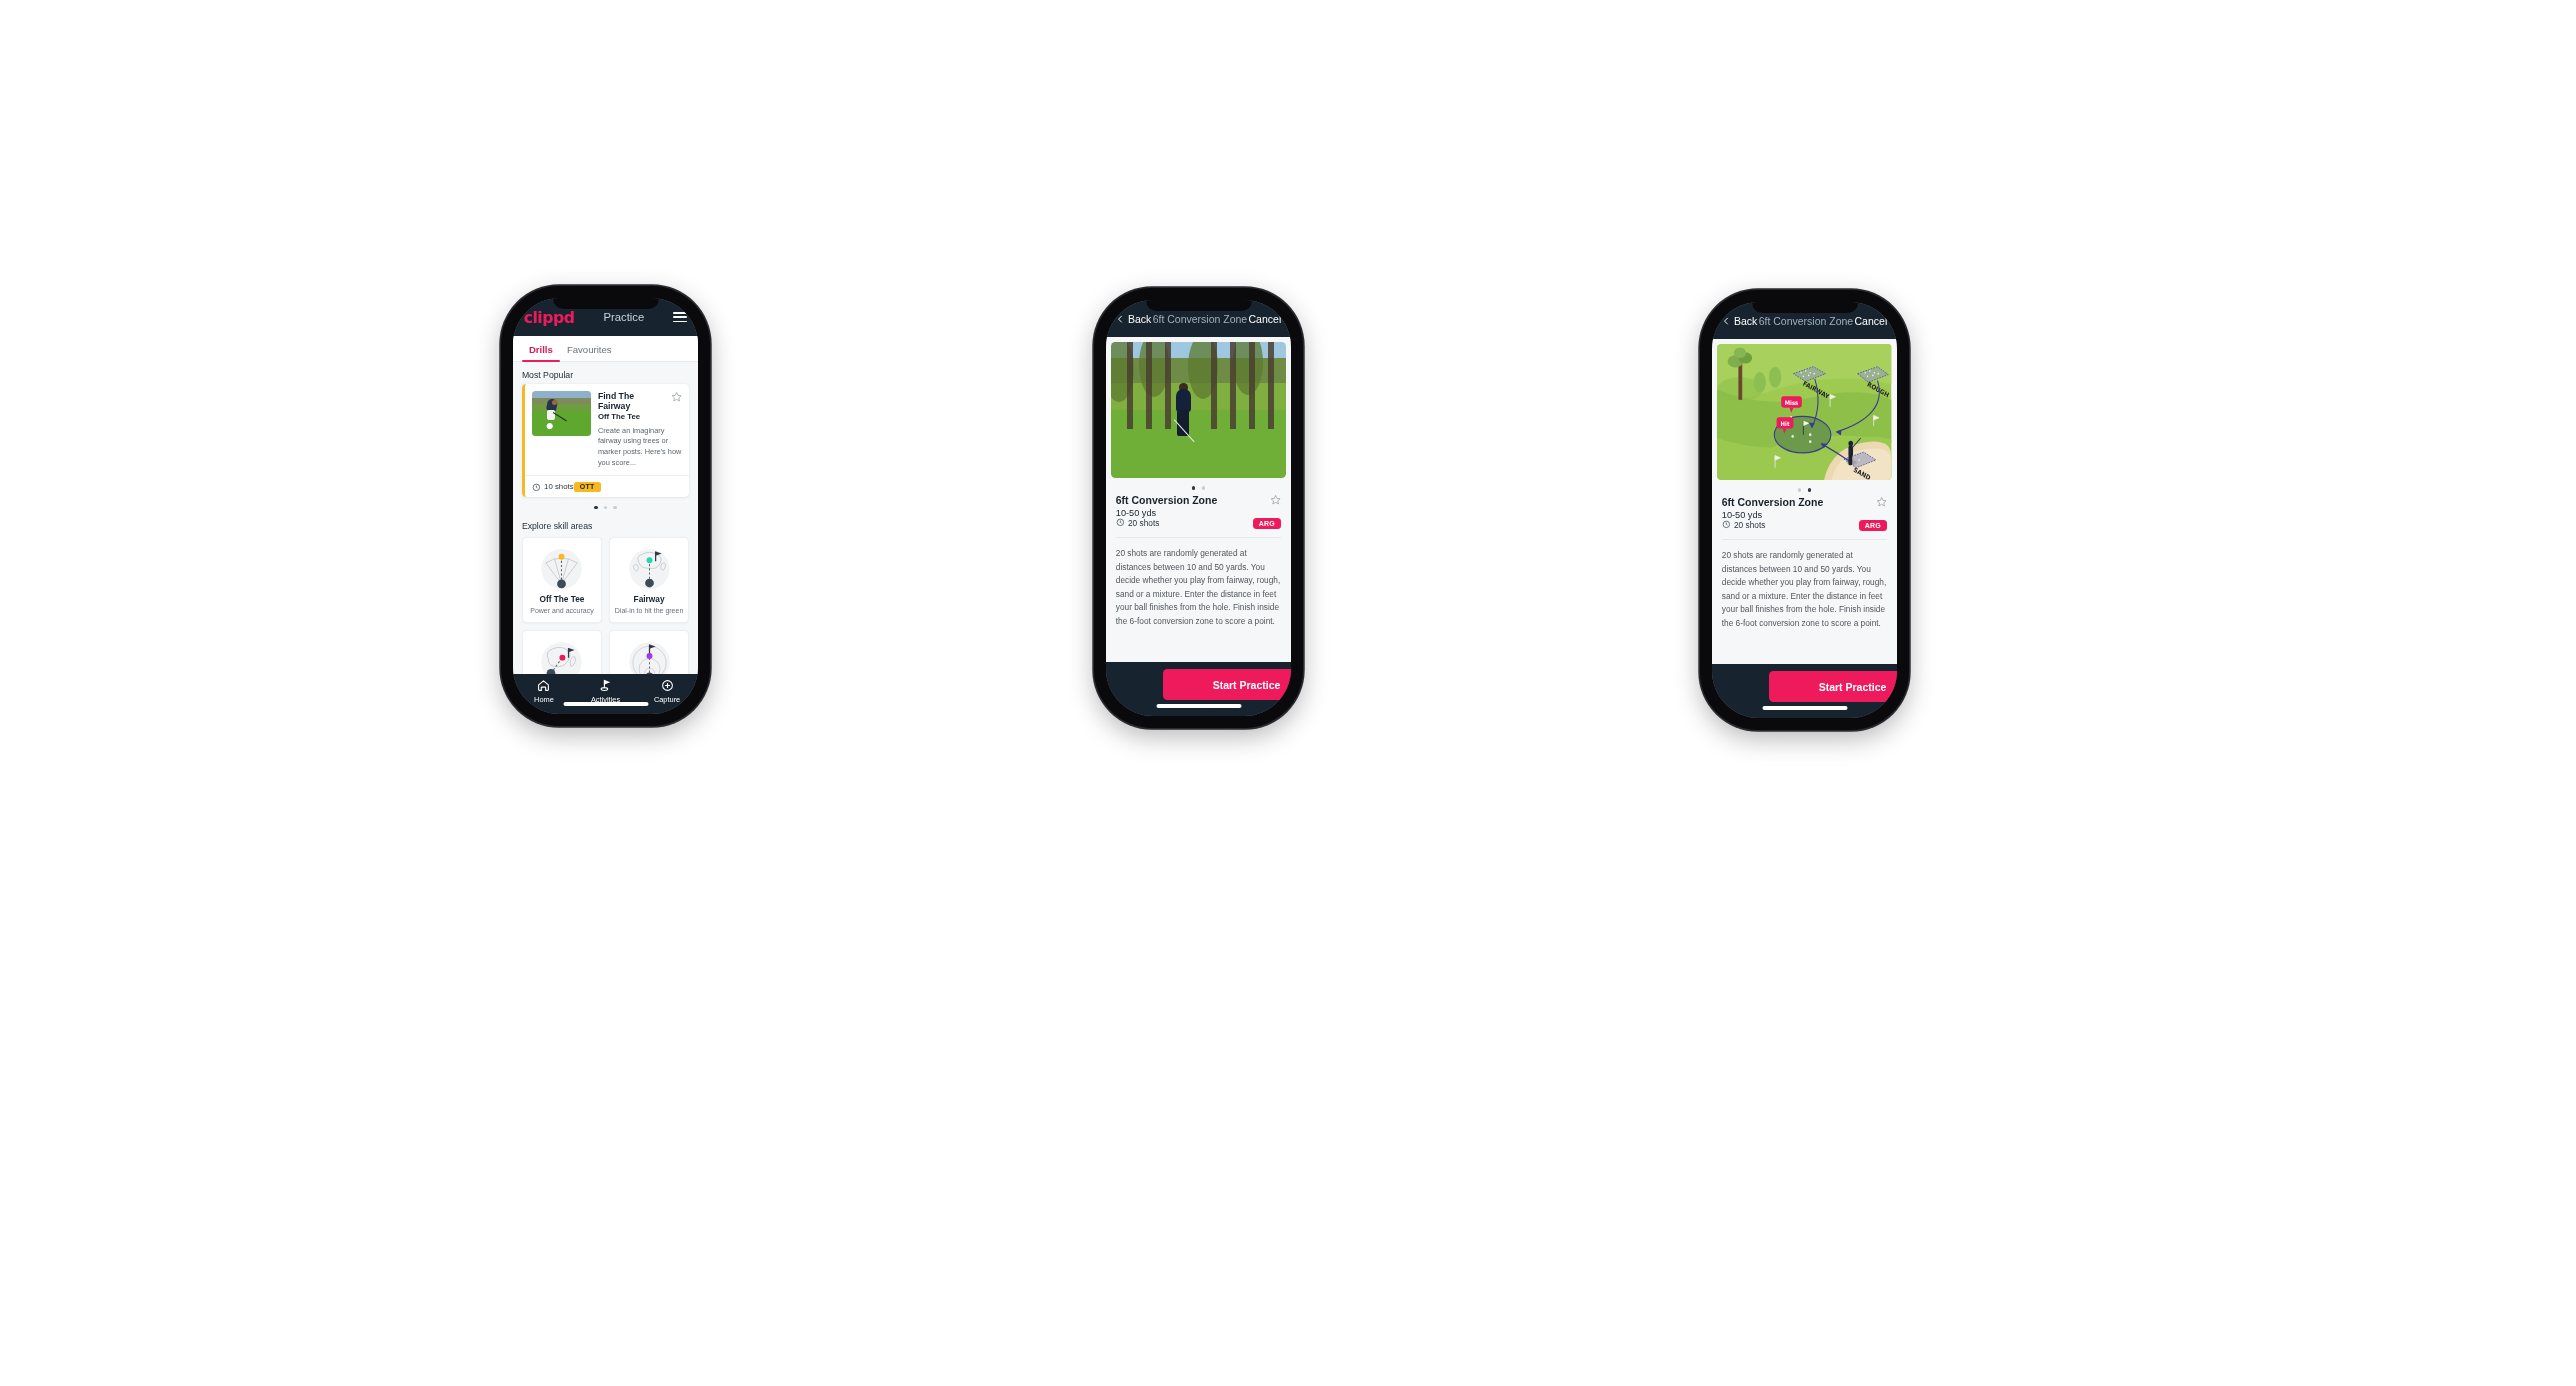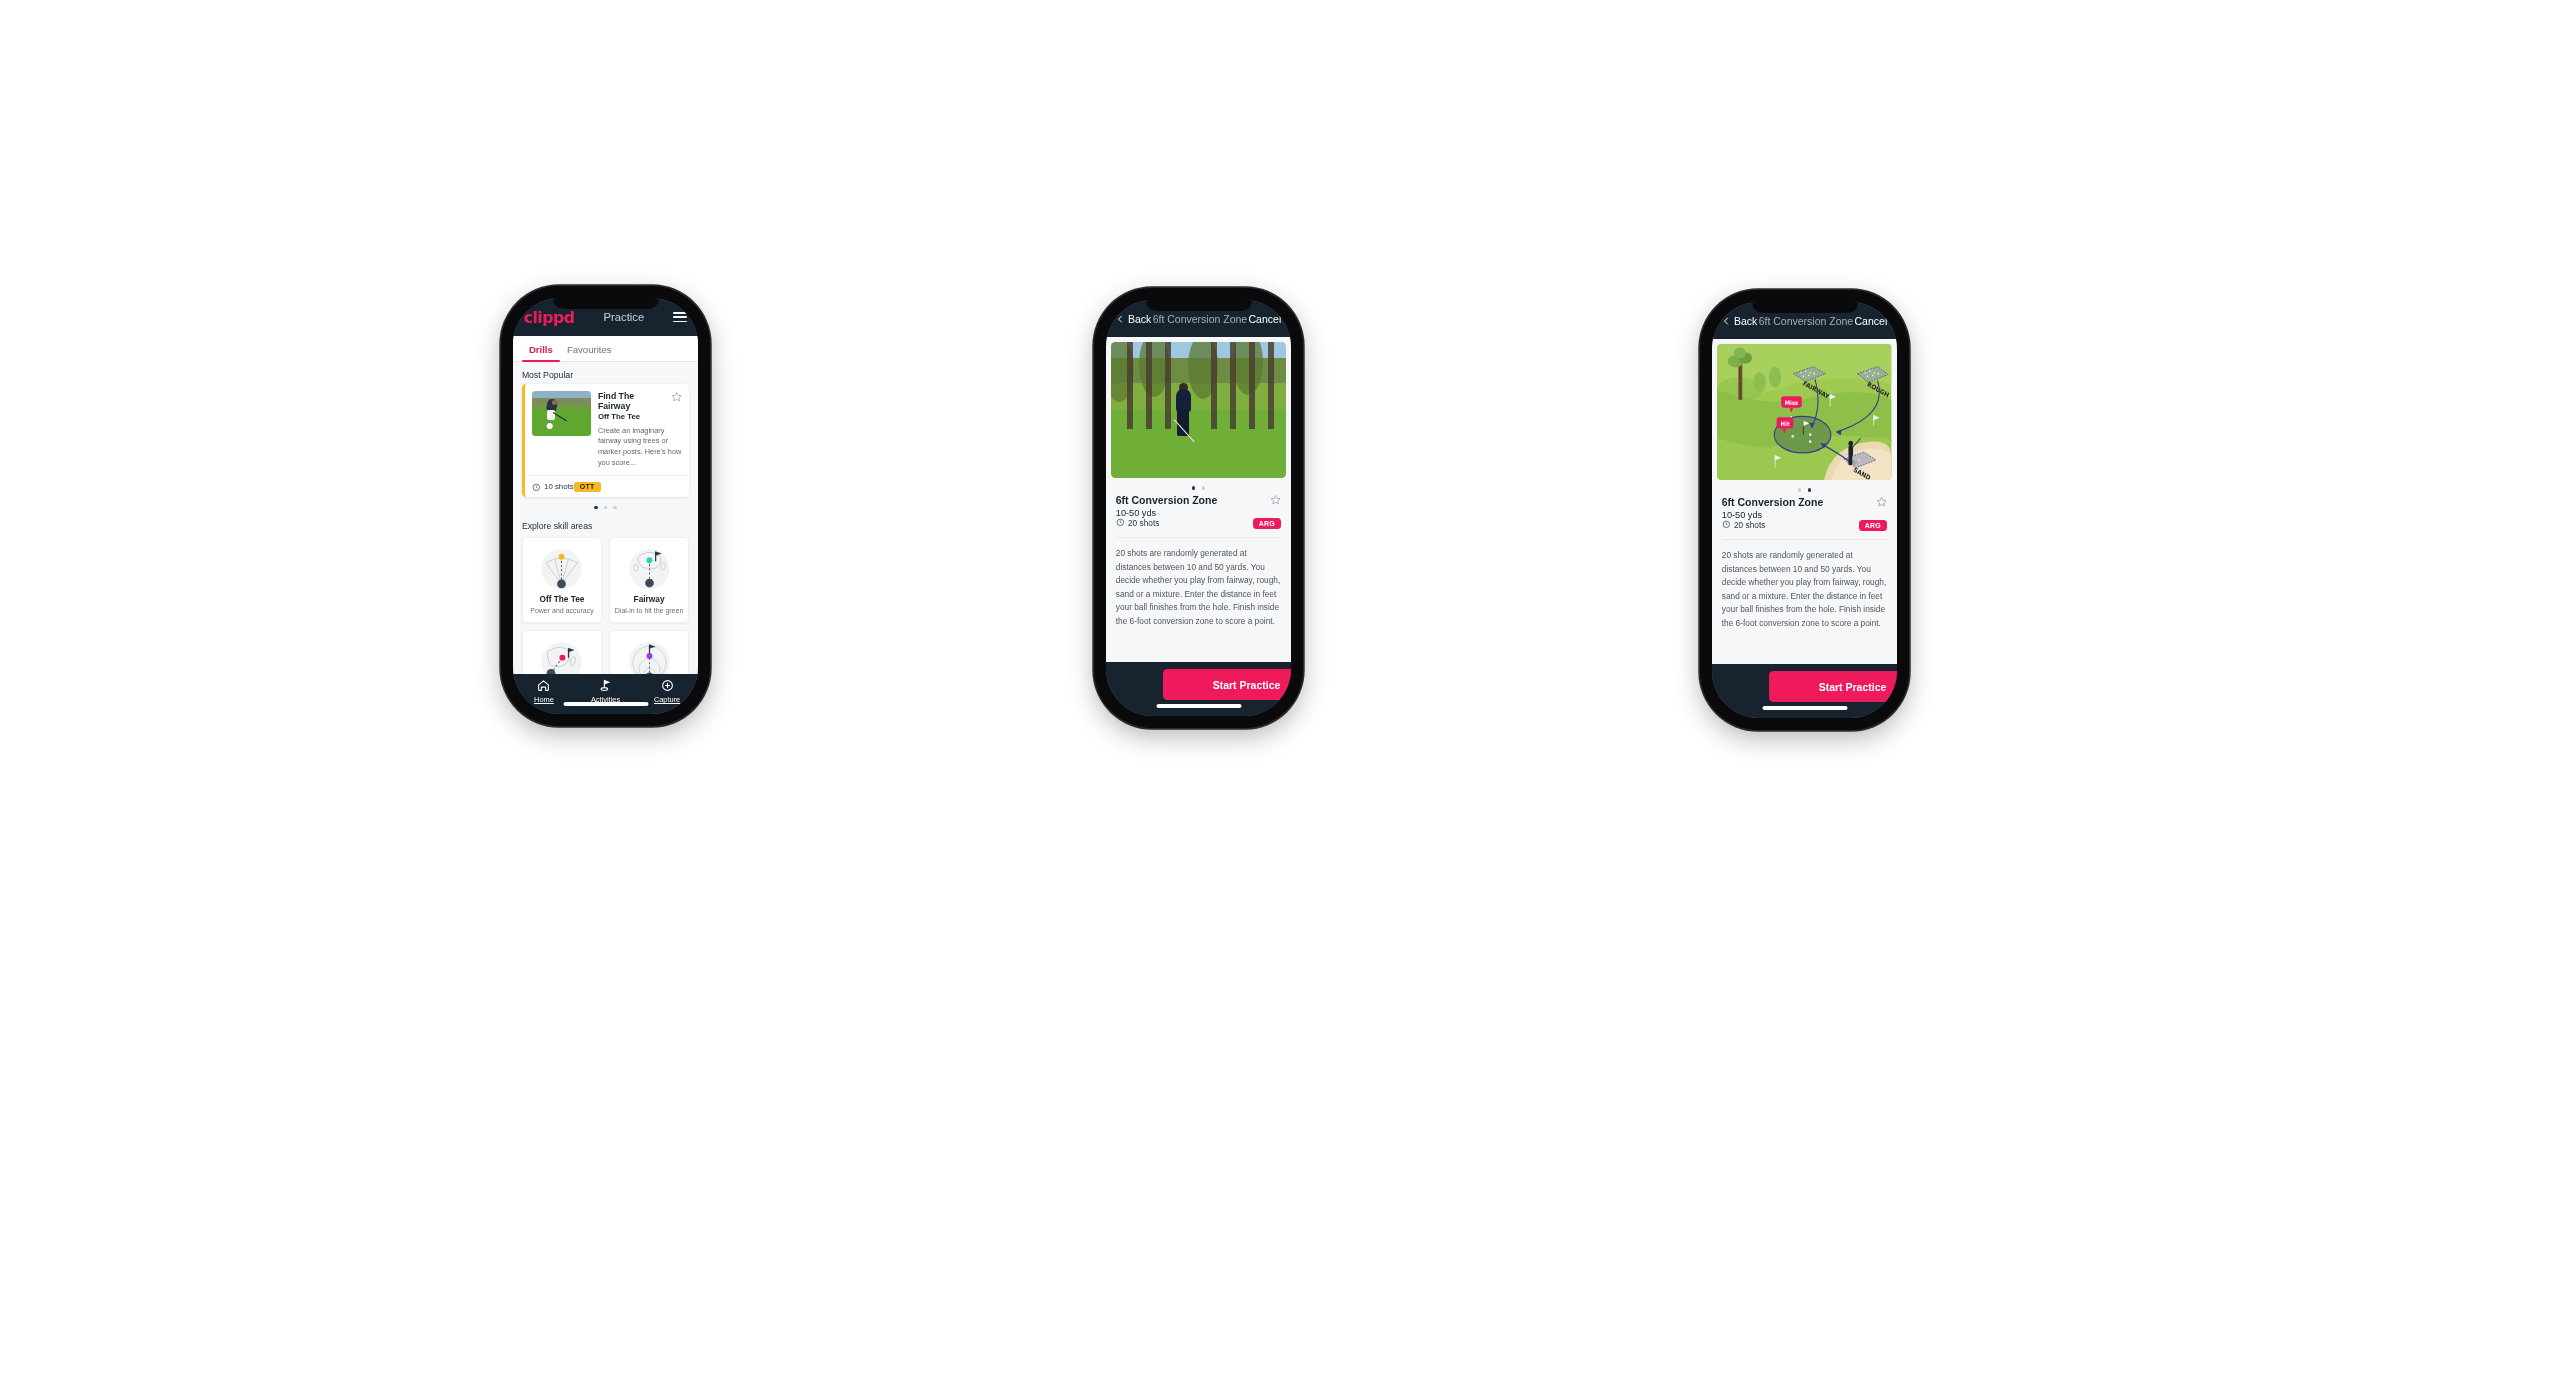--- a/index.html
+++ b/index.html
@@ -121,21 +121,21 @@
     box-shadow: 0 0.9px 1.7px rgba(0,0,0,.04);
   }
   .skill-ico { height: 47px; display: flex; align-items: center; justify-content: center; }
   .skill-name { font-size: 8.3px; font-weight: 700; color: #16212c; margin-top: 1.7px; }
   .skill-desc { font-size: 7px; color: #6a727a; margin-top: 2.6px; }
 
   .p1-nav {
     height: 40px; background: #17242f; display: flex; align-items: center;
     flex: 0 0 auto; padding-bottom: 5.2px;
   }
-  .nav-item { flex: 1; text-align: center; color: #fff; cursor: pointer; text-decoration: underline; }
+  .nav-item { flex: 1; text-align: center; color: #fff; cursor: pointer; }
   .nav-item .ico { height: 15px; display: flex; align-items: center; justify-content: center; }
   .nav-item .lbl { font-size: 7.4px; margin-top: 1.7px; }
 
   
   #phone2 { left: 1094px; top: 288px; width: 209px; height: 440px; }
   #phone3 { left: 1700px; top: 290px; width: 209px; height: 440px; }
   .d-topbar {
     height: 37px; background: #17242f; display: flex; align-items: center;
     padding: 0 9.6px; flex: 0 0 auto; justify-content: space-between;
   }

